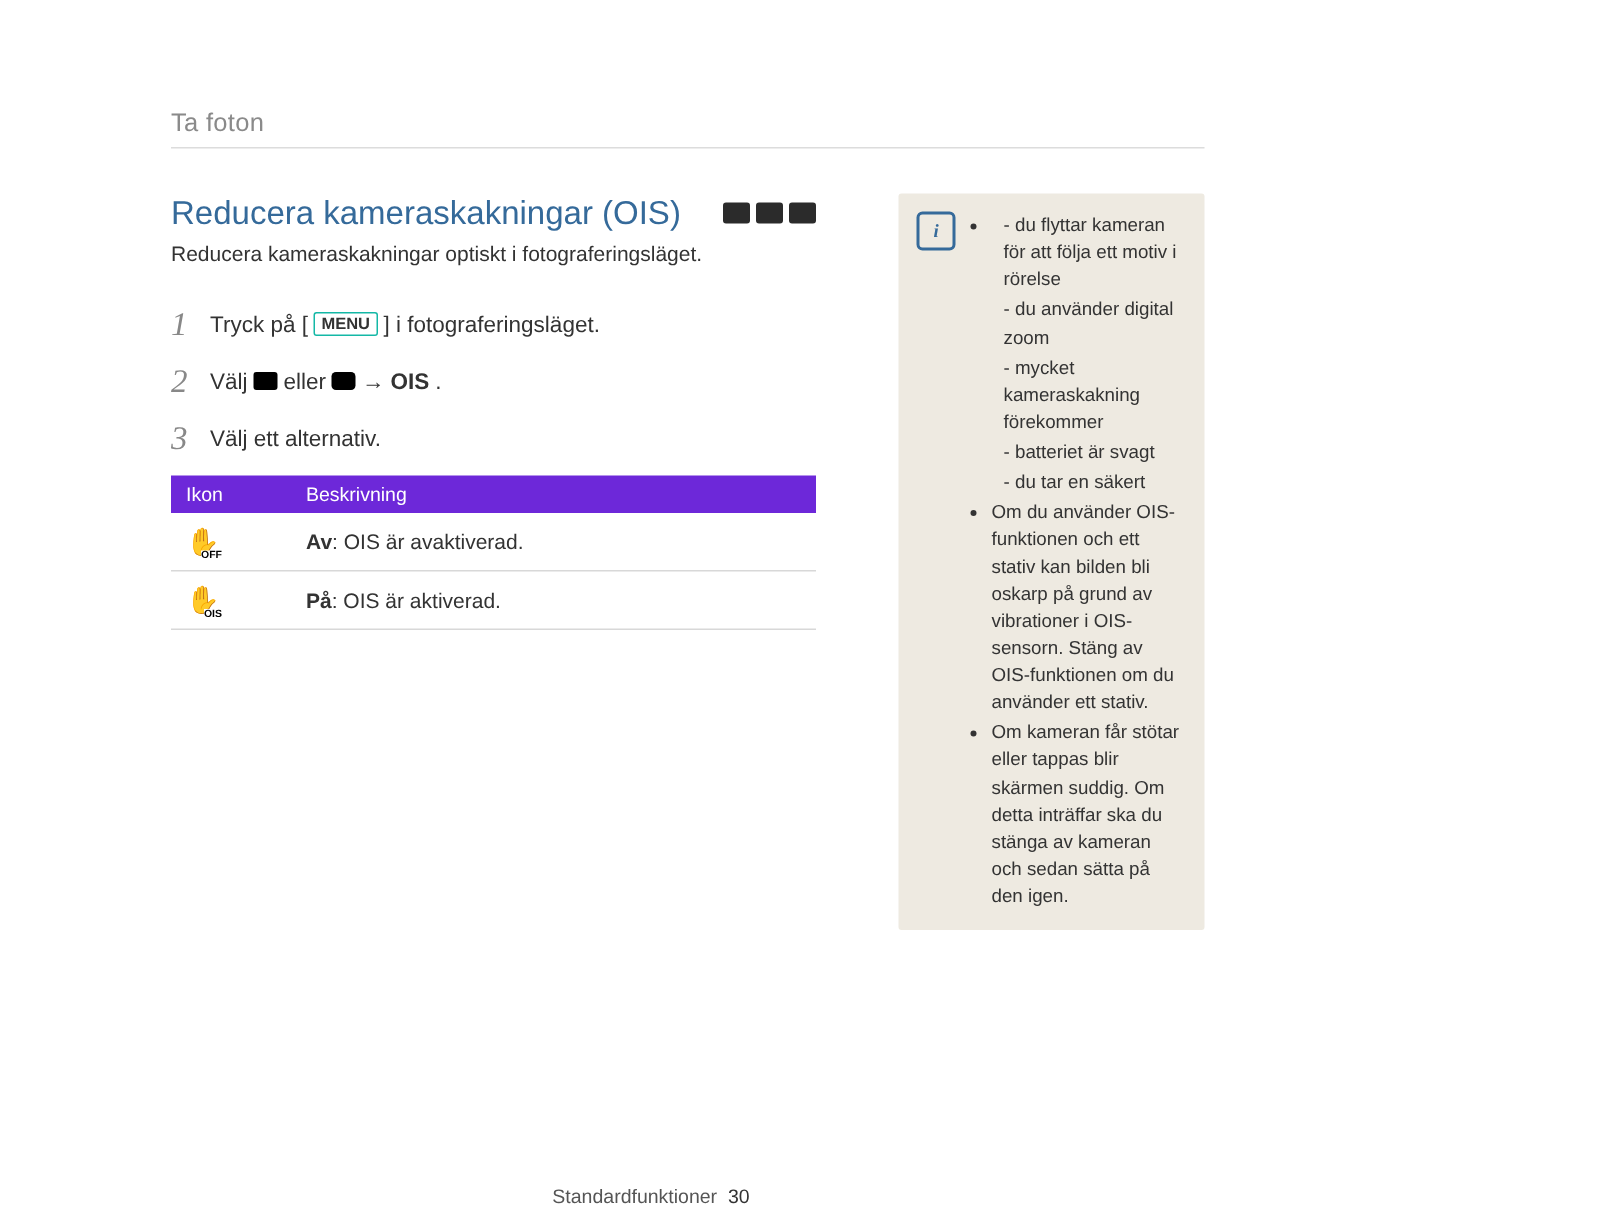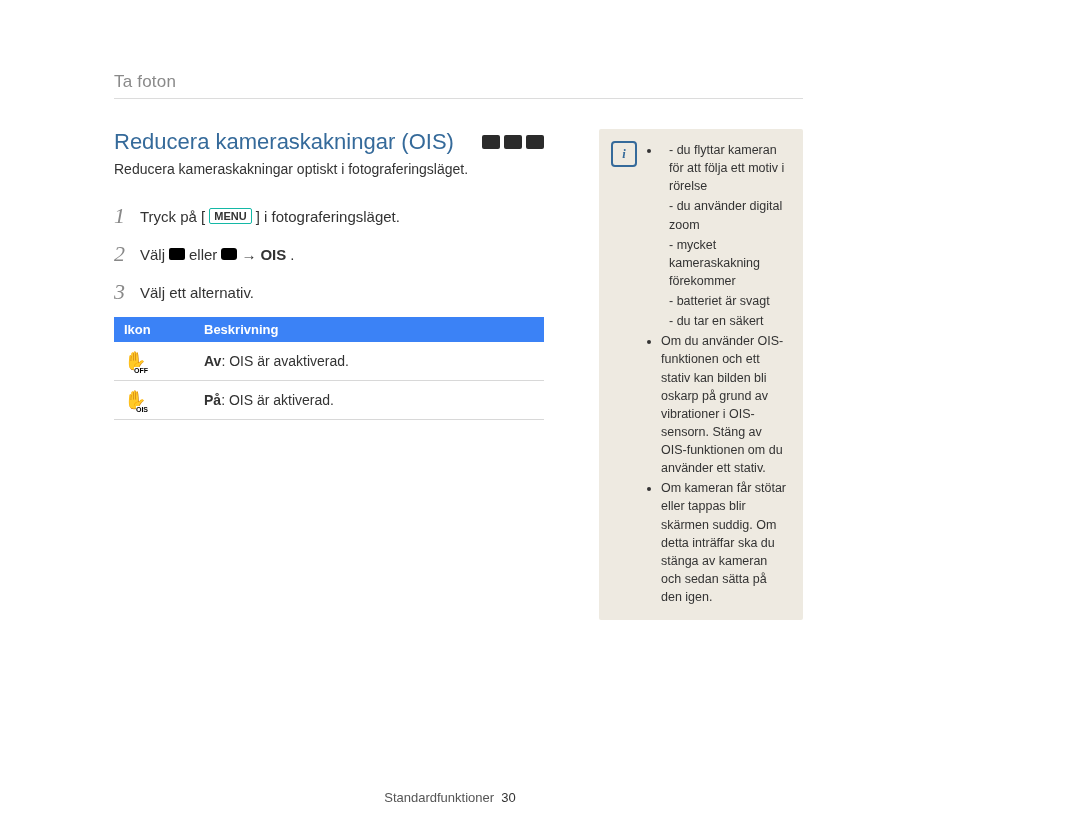--- a/index.html
+++ b/index.html
@@ -153,23 +153,23 @@
   }
   .bold { font-weight: bold; }
 
   table.options {
     width: 100%;
     border-collapse: collapse;
     margin-top: 8px;
     font-size: 14px;
   }
   table.options th {
-    background: #3b82f6;
+    background: #6d28d9;
     color: #fff;
-    font-weight: 700;
+    font-weight: 400;
     text-align: left;
     padding: 5px 10px;
     font-size: 13px;
   }
   table.options th:first-child {
     width: 60px;
   }
   table.options td {
     padding: 8px 10px;
     border-bottom: 1px solid #d8d8d8;
@@ -229,21 +229,21 @@
     content: "-  ";
   }
   .note-box li {
     margin-bottom: 2px;
   }
 
   .footer {
     position: absolute;
     bottom: 22px;
     width: 100%;
-    left: 16px;
+    left: 0;
     text-align: center;
     font-size: 13px;
     color: #555;
   }
   .footer .pg {
     color: #333;
   }
 </style>
 </head>
 <body>

